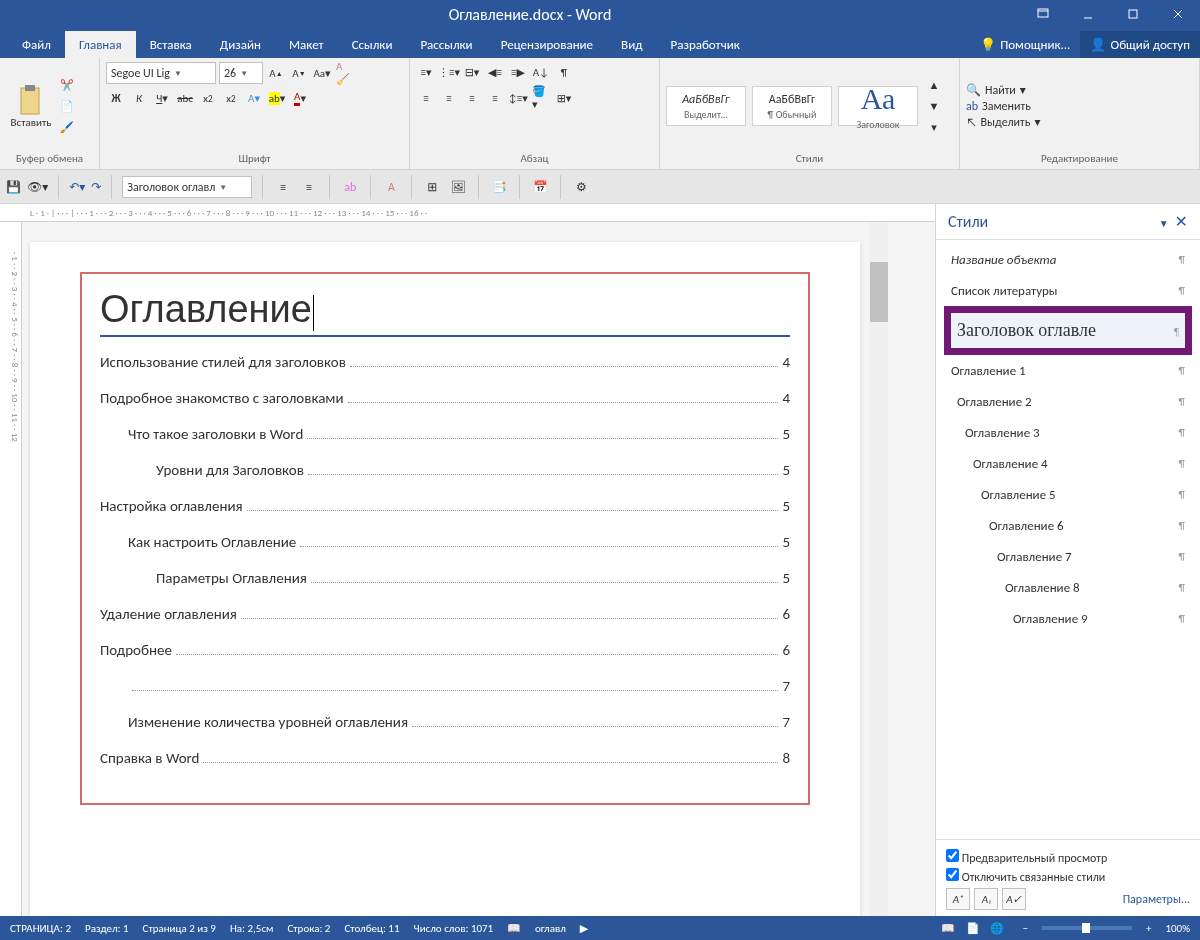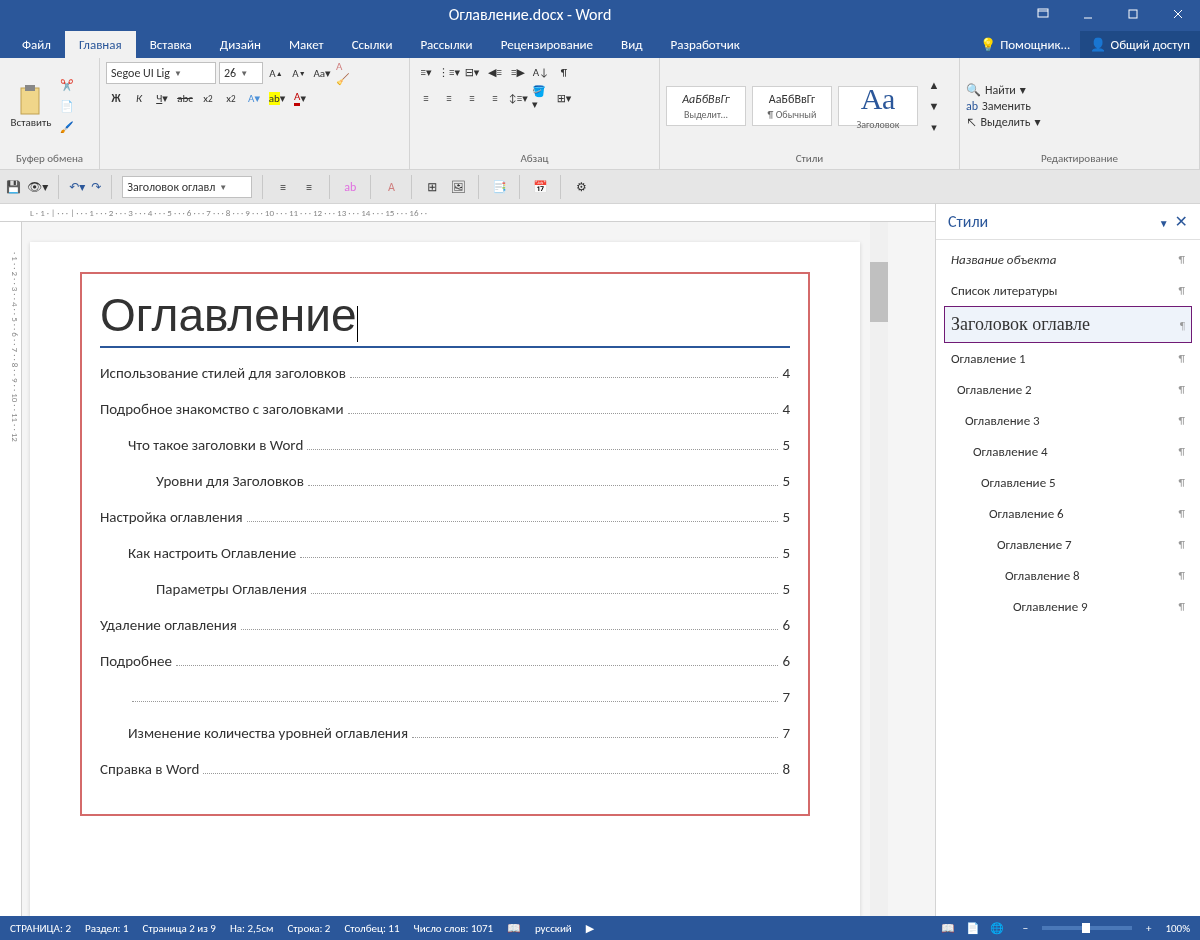--- a/index.html
+++ b/index.html
@@ -44,37 +44,37 @@
 .qat2 .stylecombo { width: 130px; }
 
 
 .workspace { display: flex; height: 712px; background: #f5f5f5; justify-content: space-between; }
 .rulerH { height: 18px; background: #fff; border-bottom: 1px solid #d0d0d0; font-size: 9px; color: #888; position: relative; display:flex; align-items:center; padding-left: 30px; overflow:hidden; }
 .rulerV { width: 22px; background: #fff; border-right: 1px solid #d0d0d0; font-size: 9px; color: #888; writing-mode: vertical-rl; text-orientation: mixed; padding-top: 30px; overflow:hidden;}
 .docarea { flex: 1; display: flex; flex-direction: column; }
 .docbody { flex: 1; overflow: hidden; display: flex; }
 .page { background: #fff; margin: 20px 10px 0 8px; width: 830px; box-shadow: 0 1px 4px rgba(0,0,0,0.15); padding: 30px 50px; position: relative; }
 .tocframe { border: 2px solid #d46a6a; padding: 14px 18px 18px 18px; }
-.toctitle { font-family: "Calibri Light", sans-serif; font-size: 46px; color: #323232; border-bottom: 2px solid #2b579a; margin-bottom: 16px; padding-bottom: 4px; position: relative; }
+.toctitle { font-family: "Calibri Light", sans-serif; font-size: 38px; color: #323232; border-bottom: 2px solid #2b579a; margin-bottom: 16px; padding-bottom: 4px; position: relative; }
 .toctitle .cursor { display: inline-block; width: 1px; height: 36px; background: #000; margin-left: 1px; vertical-align: bottom; }
 .tocentry { display: flex; font-family: Calibri, sans-serif; font-size: 15px; color: #333; margin-bottom: 18px; align-items: baseline; }
 .tocentry .txt { white-space: nowrap; }
 .tocentry .dots { flex: 1; border-bottom: 1.5px dotted #999; margin: 0 4px 3px 4px; }
 .tocentry .pg { white-space: nowrap; }
 .ind1 { padding-left: 28px; }
 .ind2 { padding-left: 56px; }
 .pagescr { width: 18px; background: #f0f0f0; display: flex; flex-direction: column; }
 .scrthumb { background: #c0c0c0; height: 60px; margin-top: 40px; }
 
 
 .stylespane { width: 265px; background: #fff; border-left: 1px solid #d4d4d4; display: flex; flex-direction: column; font-size: 13px; }
 .stylespane .hdr { color: #2b579a; font-size: 16px; padding: 8px 12px; border-bottom: 1px solid #e0e0e0; display:flex; justify-content:space-between; align-items:center;}
 .stylespane .list { flex: 1; overflow-y: auto; padding: 4px 8px; }
 .styleitem { display: flex; justify-content: space-between; align-items: center; padding: 7px 6px; border: 1px solid transparent; }
-.styleitem.sel { border: 1px solid #701a75; background: #eef3fa; font-family: "Calibri Light"; font-size: 18px; color: #333; }
+.styleitem.sel { border: 7px solid #701a75; background: #eef3fa; font-family: "Calibri Light"; font-size: 18px; color: #333; }
 .styleitem .pmark { color: #999; font-size: 11px; }
 .ind-s1 { padding-left: 12px; } .ind-s2 { padding-left: 20px; } .ind-s3 { padding-left: 28px; }
 .ind-s4 { padding-left: 36px; } .ind-s5 { padding-left: 44px; } .ind-s6 { padding-left: 52px; }
 .ind-s7 { padding-left: 60px; } .ind-s8 { padding-left: 68px; }
 .stylespane .footer { border-top: 1px solid #e0e0e0; padding: 6px 10px; font-size: 12px; }
 .stylespane .footer label { display: block; margin: 3px 0; }
 .stylespane .footer .btnrow { display:flex; gap:4px; align-items:center; margin-top:4px;}
 .stylespane .footer .link { color: #2b579a; margin-left:auto;}
 .stylespane .footbtn { width:24px; height:22px; border:1px solid #c0c0c0; background:#f8f8f8; display:flex; align-items:center; justify-content:center; font-size:11px; font-style:italic; }
 
@@ -181,20 +181,21 @@
         <div class="smbtn">
             <s>abc</s>
           </div>
         <div class="smbtn">x<sub>2</sub></div>
         <div class="smbtn">x<sup>2</sup></div>
         <div class="smbtn" style="color:#4a90d9">A▾</div>
         <div class="smbtn"><span style="background:#ffff00">ab</span>▾</div>
         <div class="smbtn"><span style="color:#c00000;border-bottom:3px solid #c00000">A</span>▾</div>
       </div>
     </div>
+    <div class="gtitle">Шрифт</div>
   </div>
 
   <div class="rgroup" style="width:250px">
     <div class="gbody" style="flex-direction:column;align-items:flex-start;gap:6px">
       <div class="fontrow">
         <div class="smbtn">≡▾</div>
         <div class="smbtn">⋮≡▾</div>
         <div class="smbtn">⊟▾</div>
         <div class="smbtn">◀≡</div>
         <div class="smbtn">≡▶</div>
@@ -406,33 +407,43 @@
         </div>
         <div class="styleitem ind-s7">
           <span class="">Оглавление 8</span>
           <span class="pmark">¶</span>
         </div>
         <div class="styleitem ind-s8">
           <span class="">Оглавление 9</span>
           <span class="pmark">¶</span>
         </div>
       </div>
+    <div class="footer">
+      <label><input type="checkbox" checked="" style=""> <span>Предварительный просмотр</span></label>
+      <label><input type="checkbox" checked="" style=""> <span>Отключить связанные стили</span></label>
+      <div class="btnrow">
+        <div class="footbtn">A⁺</div>
+        <div class="footbtn">Aᵢ</div>
+        <div class="footbtn">A✓</div>
+        <span class="link">Параметры...</span>
+      </div>
+    </div>
   </div>
 </div>
 
 <div class="statusbar">
   <span>СТРАНИЦА: 2</span>
   <span>Раздел: 1</span>
   <span>Страница 2 из 9</span>
   <span>На: 2,5см</span>
   <span>Строка: 2</span>
   <span>Столбец: 11</span>
   <span>Число слов: 1071</span>
   <span>📖</span>
-  <span>русский</span>
+  <span>оглавл</span>
   <span>▶</span>
   <span class="sp"></span>
   <span class="viewbtns">
     <span>📖</span>
     <span>📄</span>
     <span>🌐</span>
   </span>
   <span>−</span>
   <div class="zoomslider">
       <div class="thumb"></div>

